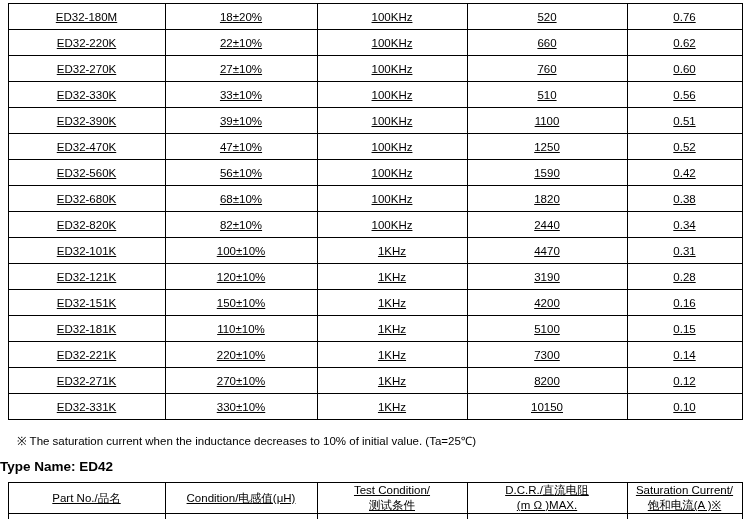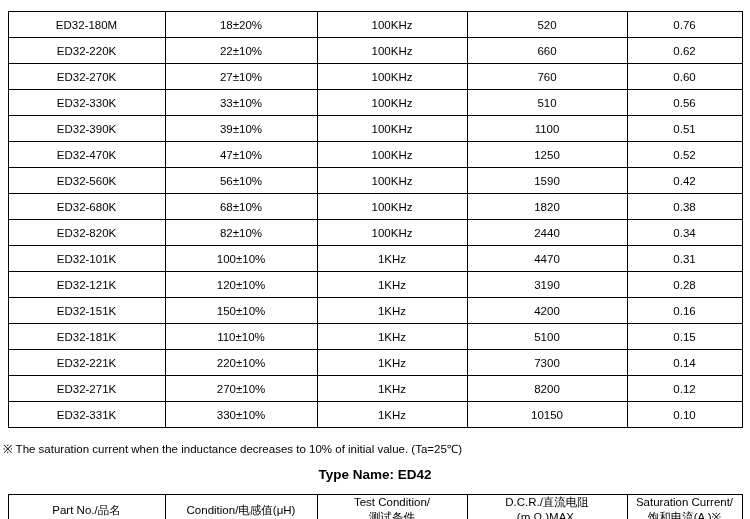--- a/index.html
+++ b/index.html
@@ -17,22 +17,23 @@
   }
   .page {
     width: 750px;
     height: 519px;
     position: relative;
     box-sizing: border-box;
   }
   table.spec {
     border-collapse: collapse;
     width: 734px;
-    margin: 12px auto;
+    margin: 4px auto;
     table-layout: fixed;
+    text-decoration: underline;
   }
   table.spec td, table.spec th {
     border: 1px solid #000000;
     font-size: 11.5px;
     text-align: center;
     vertical-align: middle;
     padding: 0;
     height: 25px;
     font-weight: normal;
     color: #000;
@@ -41,25 +42,25 @@
   col.c1 { width: 157px; }
   col.c2 { width: 152px; }
   col.c3 { width: 150px; }
   col.c4 { width: 160px; }
   col.c5 { width: 115px; }
 
   .tbl1 td { height: 25.4px; }
 
   .note {
     font-size: 11.5px;
-    margin: 12px 0 0 3px;
+    margin: 12px 0 0 17px;
     color: #000;
   }
   .type-name {
-    text-align: center;
+    text-align: left;
     font-size: 13.5px;
     font-weight: bold;
     margin: 11px 0 8px 0;
   }
   .hdr-cell {
     font-size: 11.5px;
     line-height: 15px;
     height: 46px;
     padding: 2px 3px;
   }

